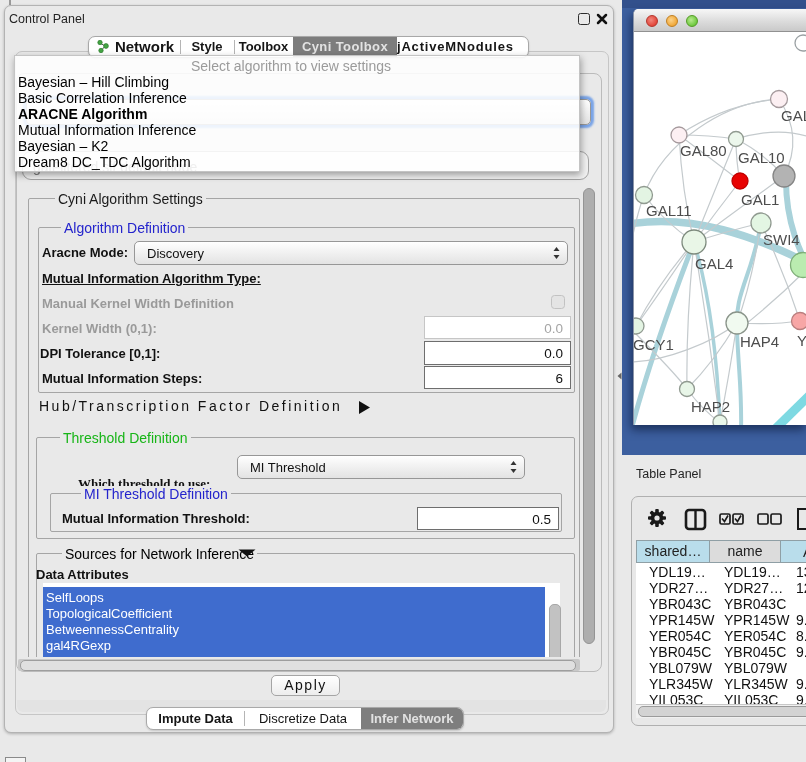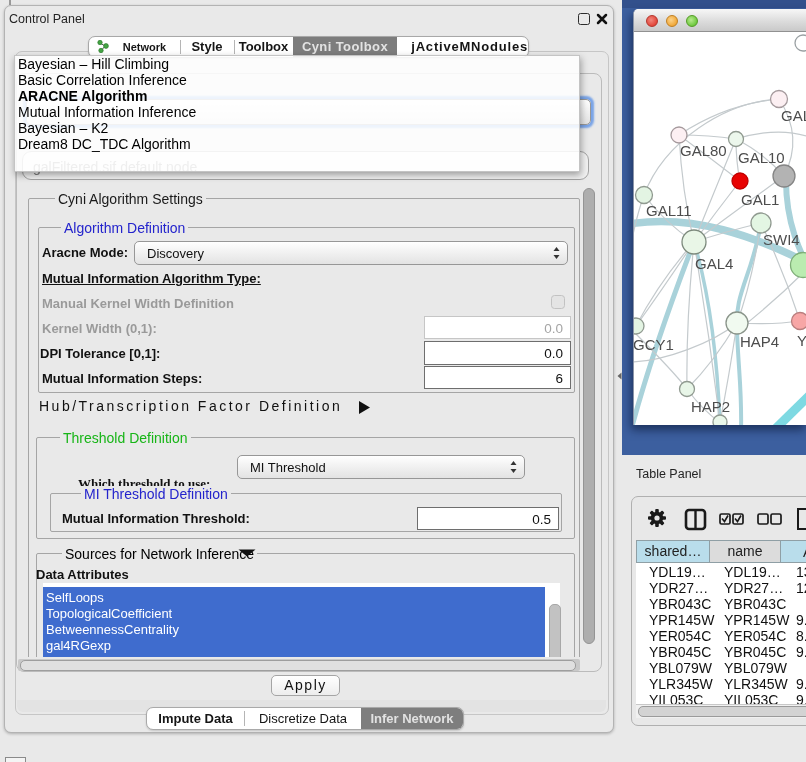--- a/index.html
+++ b/index.html
@@ -182,25 +182,25 @@
 </svg>
 
 <div class="abs" style="left:15px;top:51px;width:592px;height:662px;border:1px solid #c6c6c6;border-radius:7px;"></div>
 <div class="abs" style="left:17px;top:700px;width:589px;height:12px;background:#e3e3e3;border-radius:0 0 6px 6px;"></div>
 
 <div class="abs" style="left:88px;top:36px;width:439px;height:20px;background:#fff;
      border:1px solid #a8a8a8;border-radius:7px;overflow:hidden;box-shadow:0 1px 2px rgba(0,0,0,.15);">
   <div class="abs" style="left:91px;top:3px;width:1px;height:14px;background:#b5b5b5;"></div>
   <div class="abs" style="left:145px;top:3px;width:1px;height:14px;background:#b5b5b5;"></div>
   <div class="abs" style="left:204px;top:0;width:104px;height:20px;background:#7d7d7d;"></div>
-  <div class="abs" style="left:0px;top:0;width:91px;height:20px;line-height:20px;font-size:11px;font-weight:bold;color:#151515;text-align:center;text-indent:20px;">Network</div>
+  <div class="abs" style="left:0px;top:0;width:91px;height:20px;line-height:20px;font-size:15px;font-weight:bold;color:#151515;text-align:center;text-indent:20px;">Network</div>
   <div class="abs" style="left:91px;top:0;width:54px;height:20px;line-height:20px;font-size:13px;font-weight:bold;color:#151515;text-align:center;">Style</div>
   <div class="abs" style="left:145px;top:0;width:59px;height:20px;line-height:20px;font-size:13px;font-weight:bold;color:#151515;text-align:center;">Toolbox</div>
   <div class="abs" style="left:204px;top:0;width:104px;height:20px;line-height:20px;font-size:13px;font-weight:bold;color:#e3e3e3;text-align:center;letter-spacing:0.4px;">Cyni Toolbox</div>
-  <div class="abs" style="left:308px;top:0;width:131px;height:20px;line-height:20px;font-size:13px;font-weight:bold;color:#151515;text-align:right;letter-spacing:0.8px;">jActiveMNodules</div>
+  <div class="abs" style="left:308px;top:0;width:131px;height:20px;line-height:20px;font-size:13px;font-weight:bold;color:#151515;text-align:left;letter-spacing:0.8px;">jActiveMNodules</div>
 </div>
 <svg class="abs" style="left:97px;top:40px;" width="13" height="13" viewBox="0 0 13 13">
   <line x1="3" y1="3" x2="8" y2="6" stroke="#555" stroke-width="1"></line>
   <line x1="8" y1="6" x2="4" y2="11" stroke="#555" stroke-width="1"></line>
   <circle cx="3" cy="2.5" r="2.2" fill="#43a543" stroke="#2c7a2c" stroke-width=".7"></circle>
   <circle cx="9" cy="6" r="2.4" fill="#43a543" stroke="#2c7a2c" stroke-width=".7"></circle>
   <circle cx="4" cy="10.5" r="2.2" fill="#43a543" stroke="#2c7a2c" stroke-width=".7"></circle>
 </svg>
 
 <div class="abs" style="left:16px;top:73px;width:584px;height:597px;border:1px solid #bbb;border-radius:8px;"></div>
@@ -287,20 +287,21 @@
   </div>
 </div>
 
 <div class="abs" style="left:583px;top:188px;width:12px;height:456px;border-radius:6px;background:#aeaeae;border:1px solid #949494;box-sizing:border-box;"></div>
 
 <div class="abs" style="left:18px;top:659px;width:562px;height:12px;background:#c9c9c9;border-radius:2px;"></div>
 <div class="abs" style="left:20px;top:660px;width:554px;height:9px;border-radius:5px;background:#e0e0e0;border:1px solid #9e9e9e;"></div>
 
 <div class="abs" style="left:14px;top:55px;width:566px;height:117px;background:rgba(255,255,255,0.87);
      border:1px solid #c4c4c4;box-sizing:border-box;box-shadow:1px 3px 7px rgba(0,0,0,.35);">
+  <div style="text-align:center;font-size:14px;color:#9b9b9b;padding-top:2px;height:16px;padding-right:12px;">Select algorithm to view settings</div>
   <div style="font-size:14px;color:#000;padding-left:3px;line-height:16px;">
     Bayesian – Hill Climbing<br>
     Basic Correlation Inference<br>
     <b>ARACNE Algorithm</b><br>
     Mutual Information Inference<br>
     Bayesian – K2<br>
     Dream8 DC_TDC Algorithm
   </div>
 </div>
 

